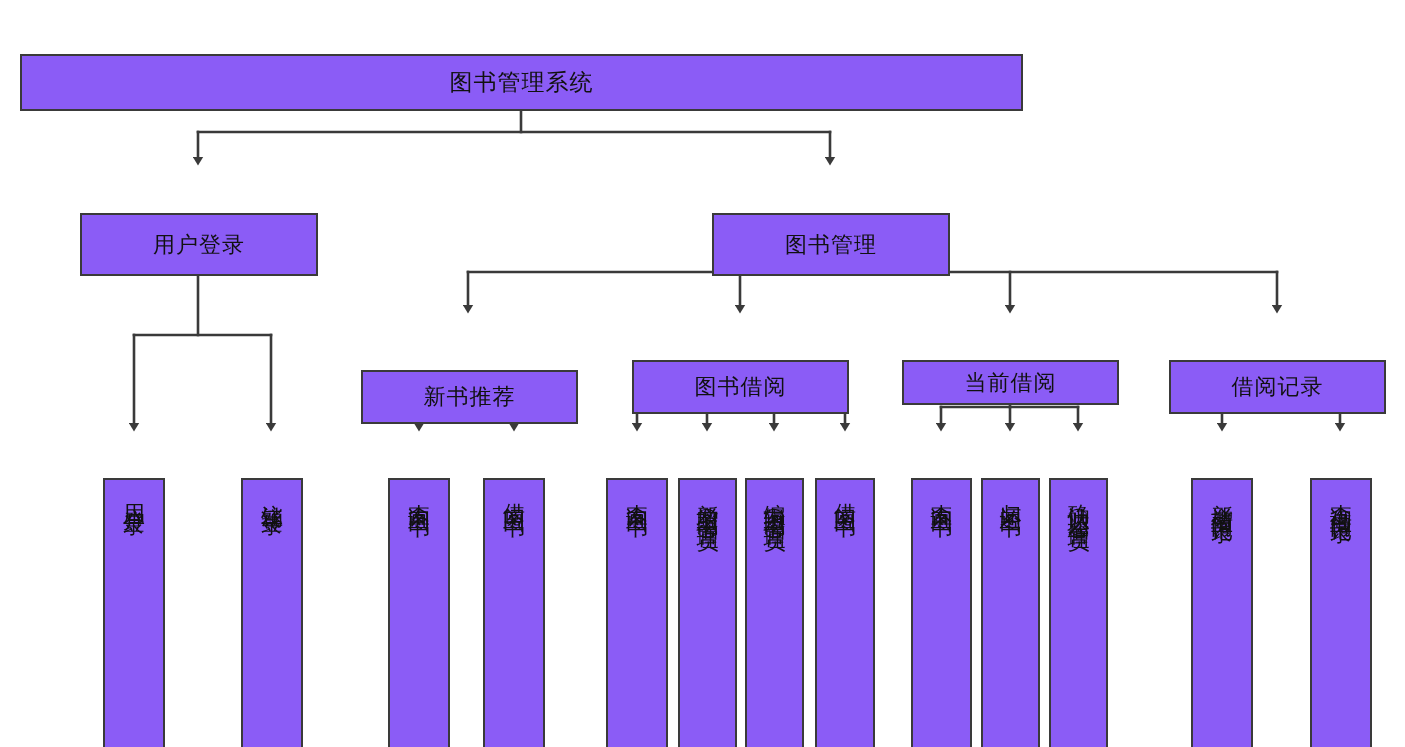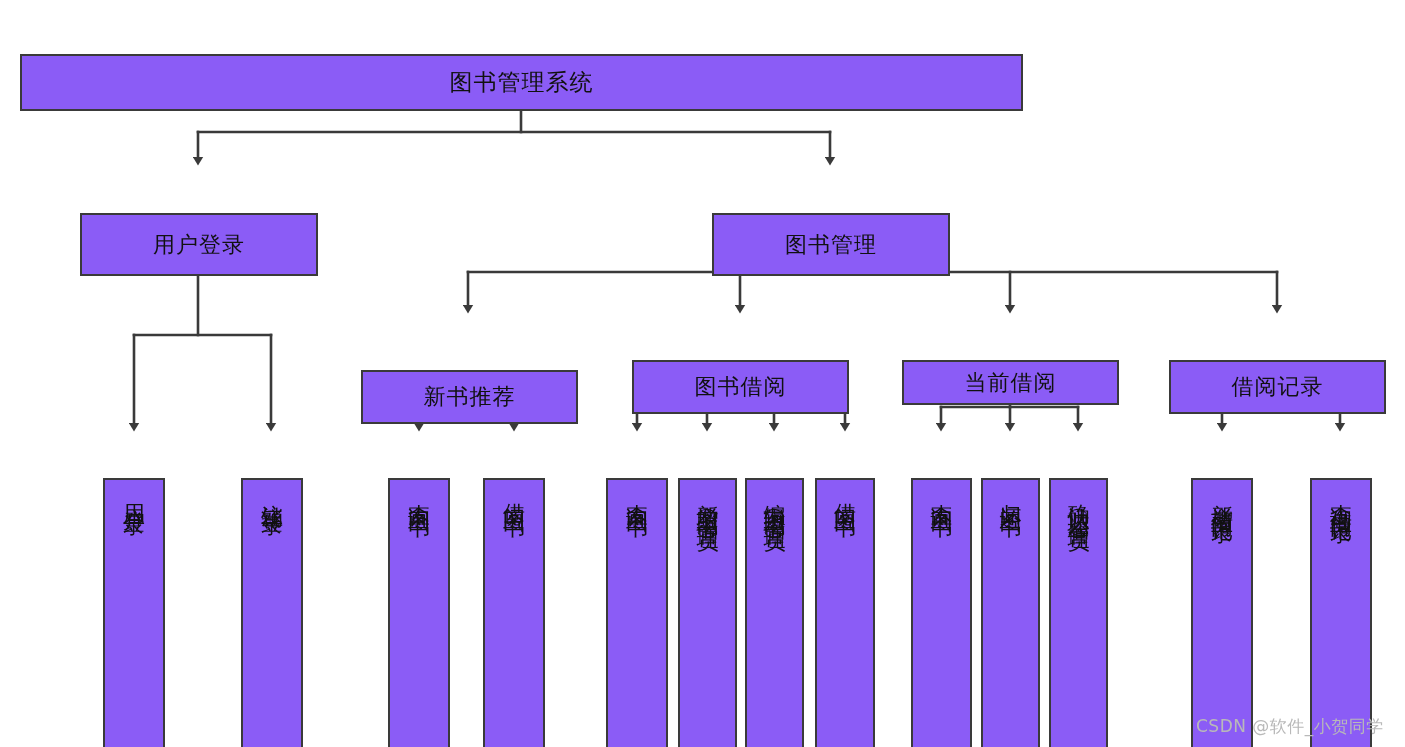--- a/index.html
+++ b/index.html
@@ -182,15 +182,14 @@
     <span class="vtext">确认归还（管理员）</span>
   </div>
 
   <div class="node v" style="left:1191px; top:436px; width:62px; height:298px;">
     <span class="vtext">新增借阅记录</span>
   </div>
   <div class="node v" style="left:1310px; top:436px; width:62px; height:298px;">
     <span class="vtext">查询借阅记录</span>
   </div>
 
-  <div class="watermark" style="left:1196px; top:715px;">CSDN @软件_小贺同学</div>
 
 </div>
 
 </body></html>

